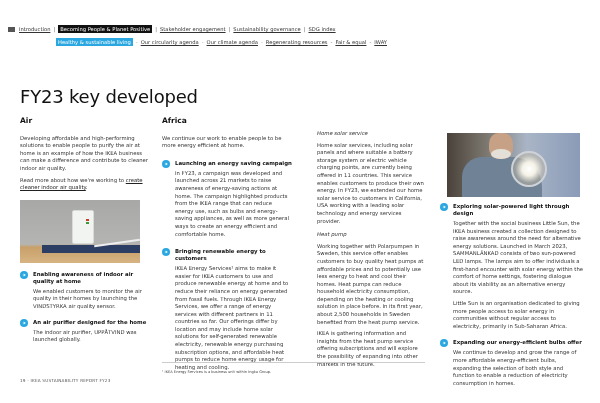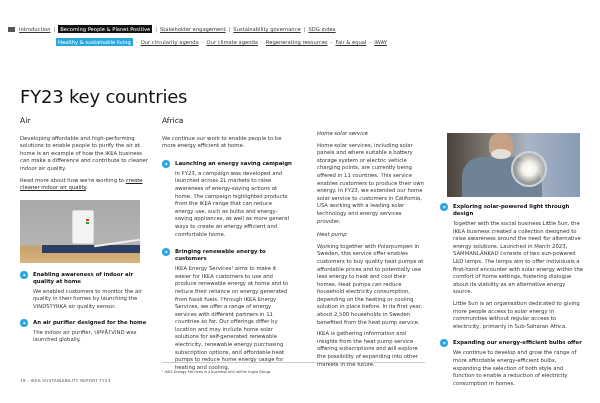--- a/index.html
+++ b/index.html
@@ -17,21 +17,21 @@
   .nav2 .nav-sep { margin: 0 3px; }
 
   .page-title { position: absolute; top: 86px; left: 20px; font-size: 18px; font-weight: 400; color: #111; letter-spacing: -0.2px; }
 
   .col { position: absolute; font-size: 5.3px; line-height: 7.6px; color: #333; }
   .col-air { top: 117px; left: 20px; width: 133px; }
   .col-energy { top: 117px; left: 162px; width: 130px; }
   .col-mid { top: 130px; left: 317px; width: 108px; }
   .col-right { top: 100px; left: 440px; width: 145px; }
 
-  h2.section { font-size: 7.5px; font-weight: 400; color: #111; margin-bottom: 10px; }
+  h2.section { font-size: 7.5px; font-weight: 700; color: #111; margin-bottom: 10px; }
   p { margin-bottom: 4px; }
   .link { text-decoration: underline; color: #222; }
   .sub-ital { font-style: italic; margin-bottom: 4px; }
 
   .item { position: relative; padding-left: 13px; margin-top: 8px; }
   .item .arrow { position: absolute; left: 0; top: 0; width: 8px; height: 8px; border-radius: 50%; background: #2aa7e0; display: flex; align-items: center; justify-content: center; }
   .item .arrow svg { width: 6px; height: 6px; }
   .item h3 { font-size: 5.4px; font-weight: 700; color: #111; margin-bottom: 3px; line-height: 7px; }
 
   .photo-air { width: 120px; height: 63px; margin: 8px 0 6px 0; position: relative; background: linear-gradient(180deg, #a8a9a7 0%, #b4b5b3 70%, #c8a06a 75%, #d6b482 100%); overflow: hidden; }
@@ -75,21 +75,21 @@
   <span class="nav-sep">-</span>
   <span class="nav-link">Our climate agenda</span>
   <span class="nav-sep">-</span>
   <span class="nav-link">Regenerating resources</span>
   <span class="nav-sep">-</span>
   <span class="nav-link">Fair &amp; equal</span>
   <span class="nav-sep">-</span>
   <span class="nav-link">IWAY</span>
 </div>
 
-<h1 class="page-title">FY23 key countries</h1>
+<h1 class="page-title">FY23 key developed</h1>
 
 <div class="col col-air">
   <h2 class="section">Air</h2>
   <p>Developing affordable and high-performing solutions to enable people to purify the air at home is an example of how the IKEA business can make a difference and contribute to cleaner indoor air quality.</p>
   <p><span>Read more about how we're working to </span><span class="link">create cleaner indoor air quality</span><span>.</span></p>
 
   <div class="photo-air">
     <div class="shelf"></div>
     <div class="device">
       <div class="d1"></div>

